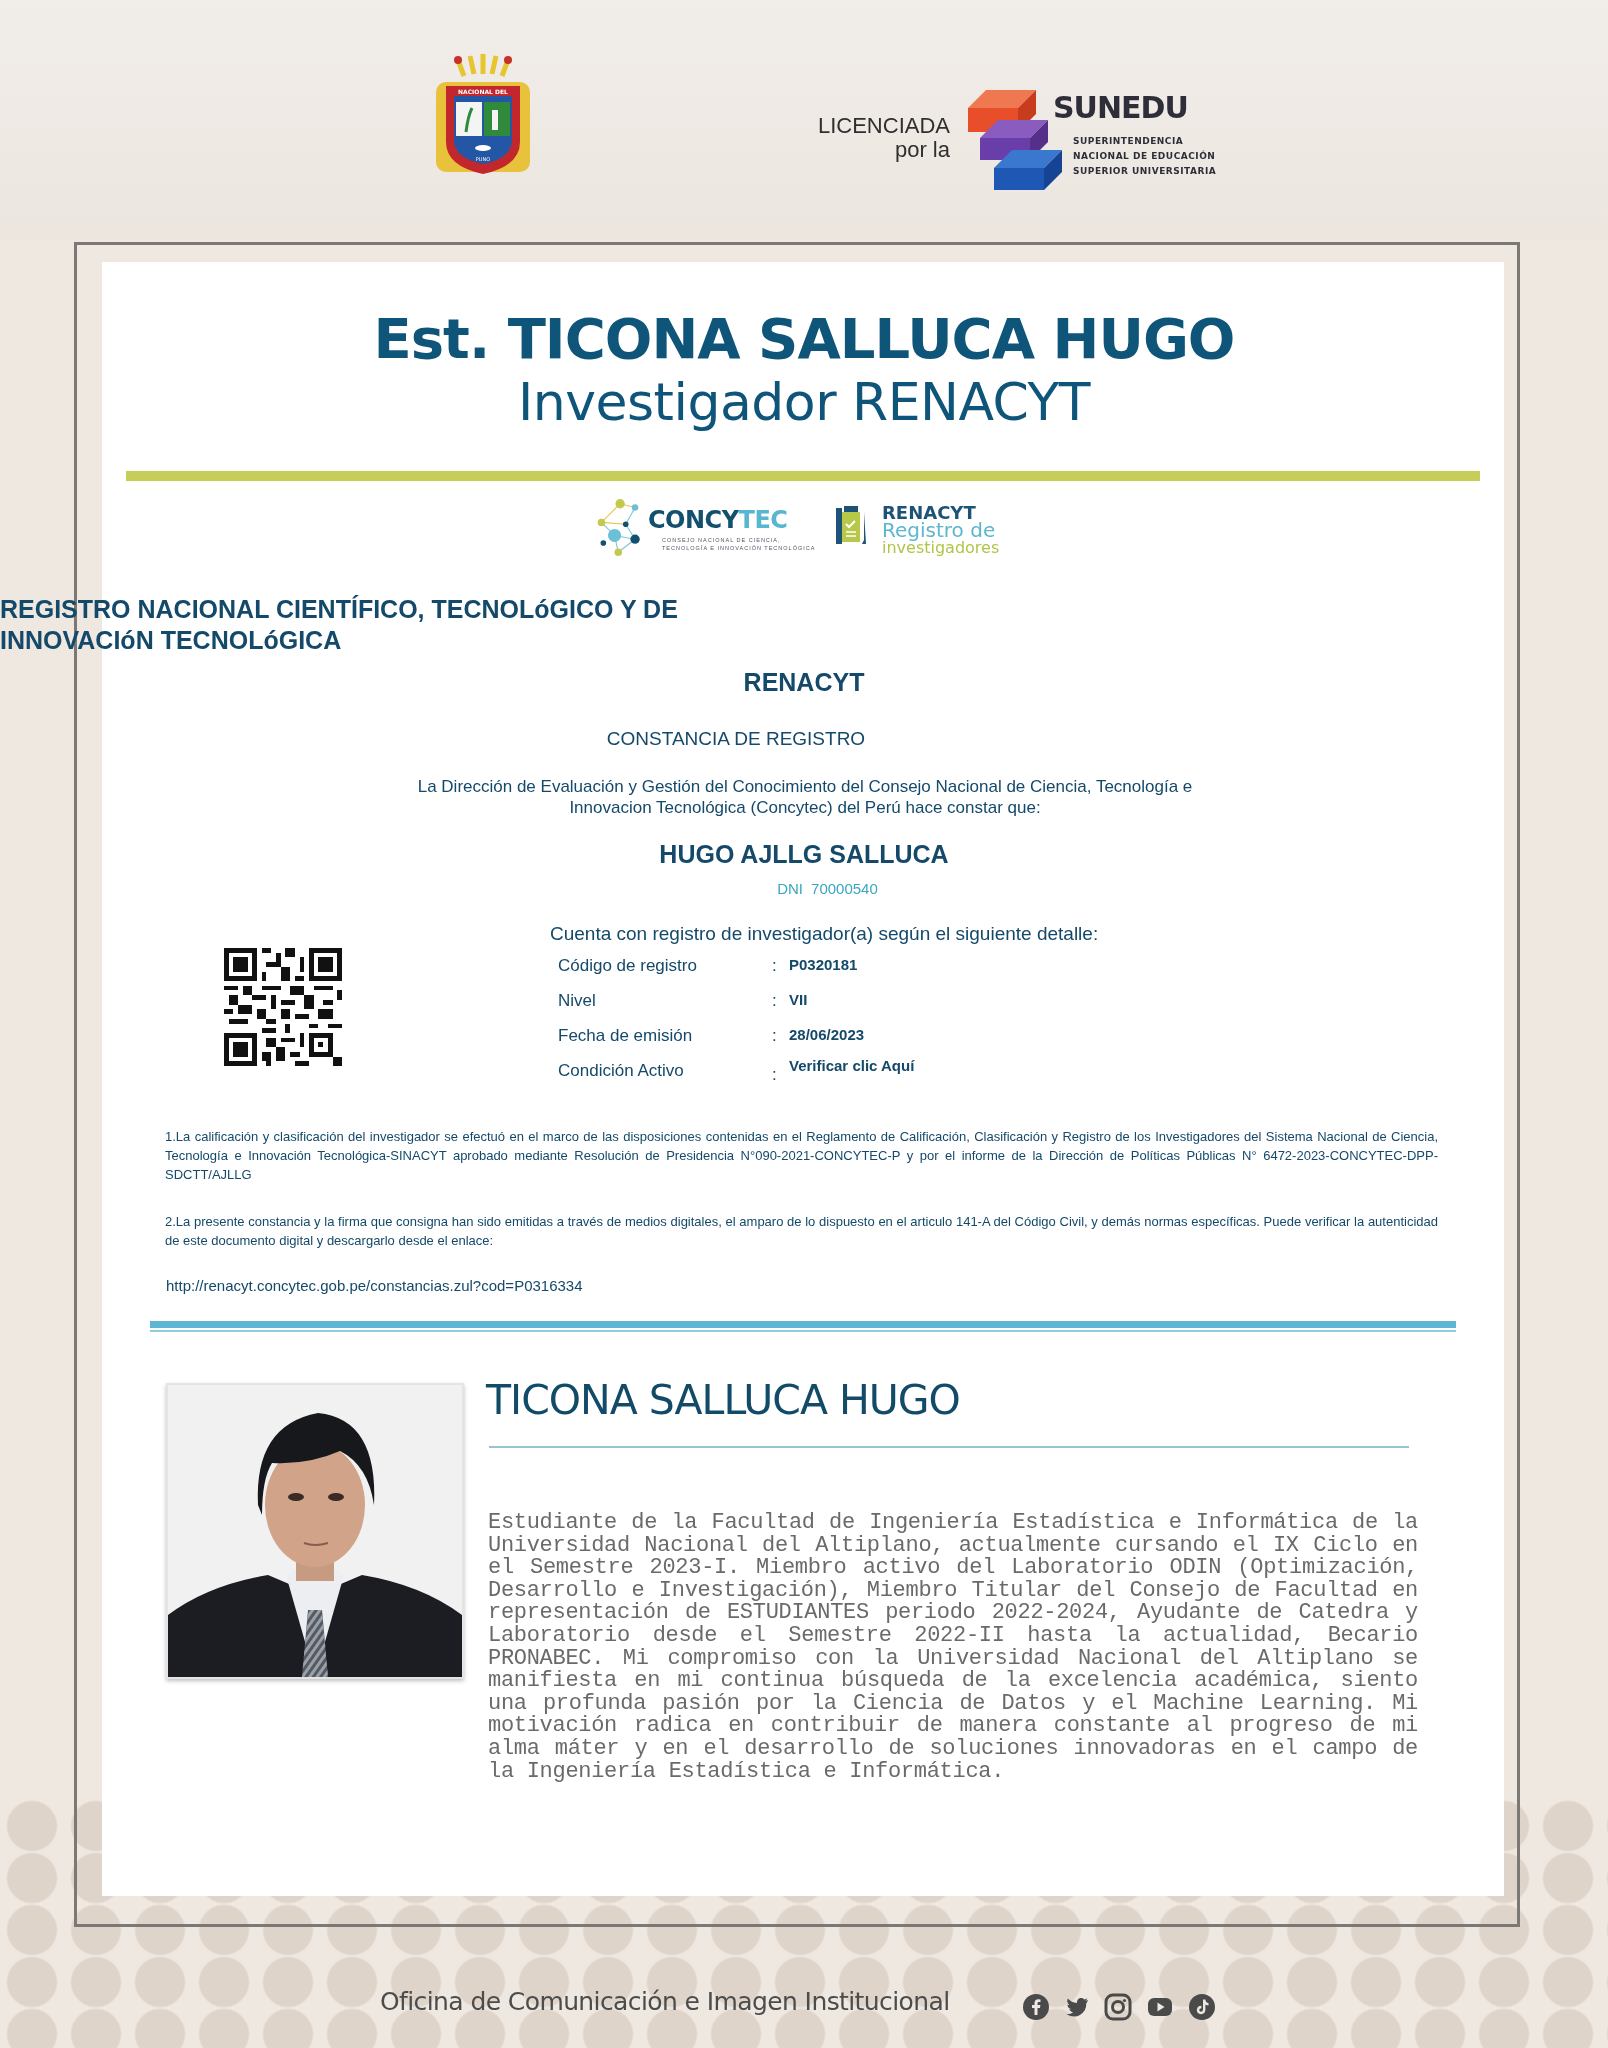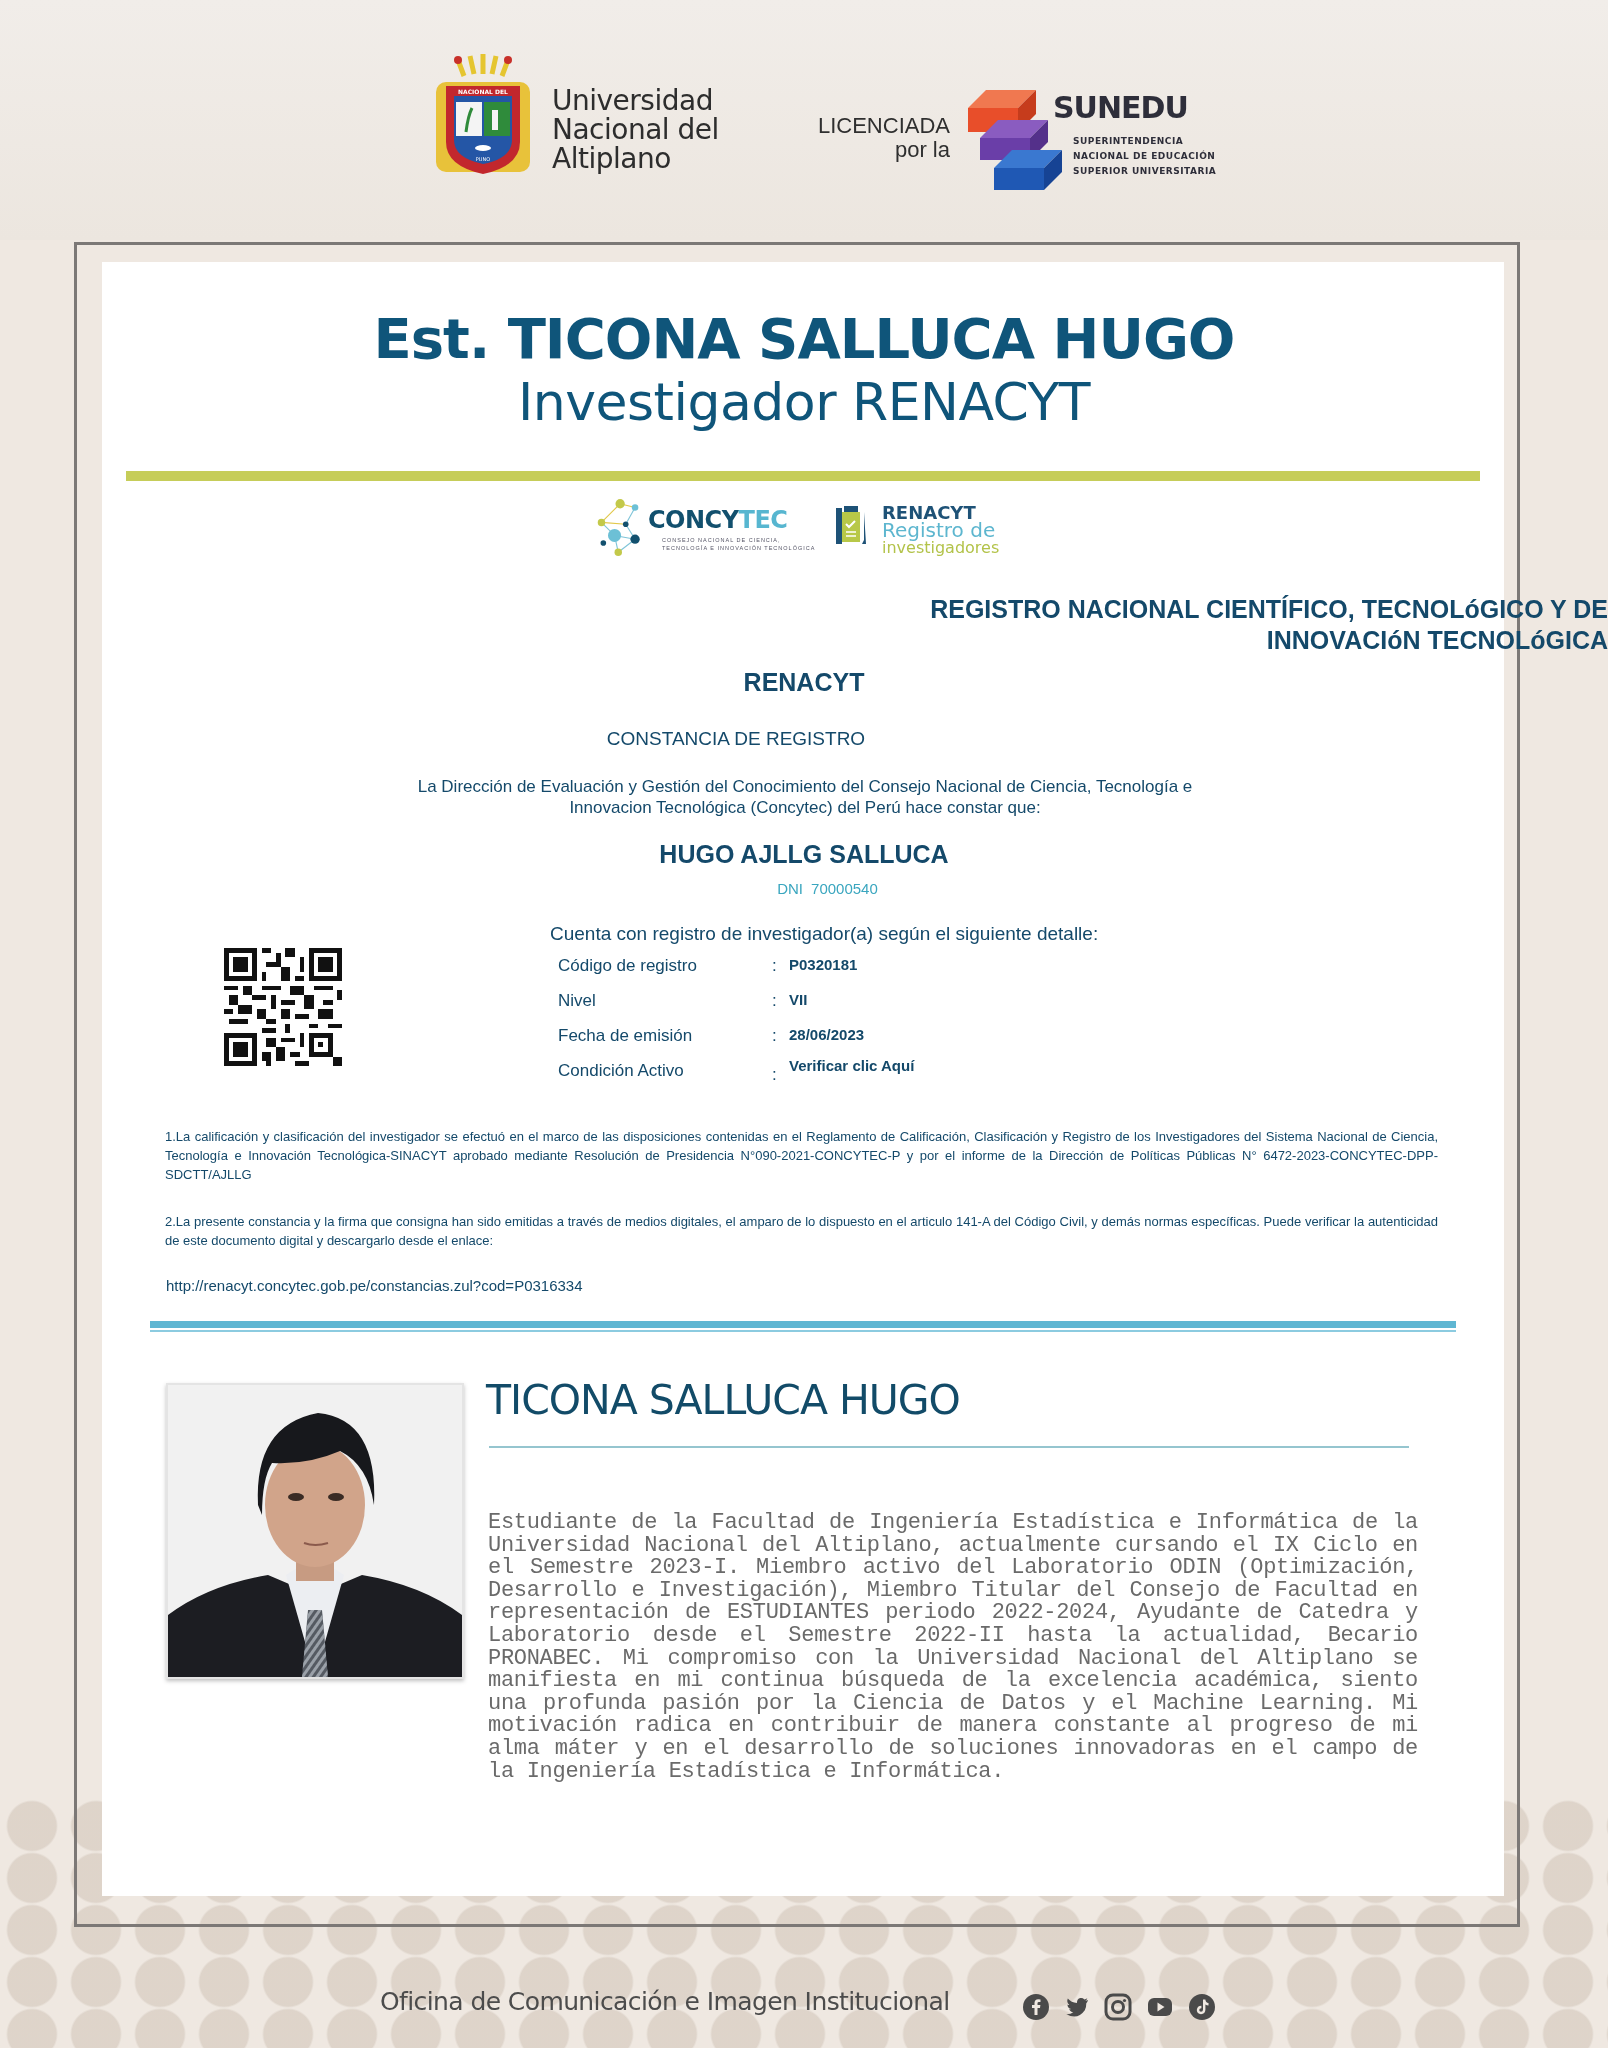--- a/index.html
+++ b/index.html
@@ -66,21 +66,21 @@
   }
   .concytec-word .c1 { color: #12506e; }
   .concytec-word .c2 { color: #57b6d0; }
   .concytec-tag { position: absolute; left: 662px; top: 536px; font-size: 5.5px; line-height: 8px; color: #556; letter-spacing: 1px; }
   .renacyt-icon { position: absolute; left: 834px; top: 504px; width: 36px; height: 44px; }
   .renacyt-word { position: absolute; left: 882px; top: 502px; font-family: "DejaVu Sans", sans-serif; font-weight: bold; font-size: 18px; color: #1e5277; }
   .renacyt-reg { position: absolute; left: 882px; top: 522px; font-family: "DejaVu Sans", sans-serif; font-size: 20px; line-height: 17px; color: #5db6cf; }
   .renacyt-inv { position: absolute; left: 882px; top: 538px; font-family: "DejaVu Sans", sans-serif; font-size: 16px; color: #b3c34a; }
 
   .reg-head {
-    position: absolute; left: 0; top: 594px; width: 1608px; text-align: right;
+    position: absolute; left: 0; top: 594px; width: 1608px; text-align: left;
     font-family: "Liberation Sans", sans-serif; font-weight: bold; font-size: 25px; line-height: 31px; color: #14496a;
   }
   .renacyt-head {
     position: absolute; left: 0; top: 668px; width: 1608px; text-align: center;
     font-weight: bold; font-size: 25px; color: #14496a;
   }
   .constancia {
     position: absolute; left: 0; top: 728px; width: 1472px; text-align: center;
     font-size: 19px; color: #14496a;
   }
@@ -145,25 +145,20 @@
     <path d="M18 32 H92 V88 Q92 112 55 120 Q18 112 18 88 Z" fill="#c2272d"></path>
     <path d="M26 42 H84 V86 Q84 104 55 110 Q26 104 26 86 Z" fill="#2456a6"></path>
     <rect x="28" y="48" width="26" height="34" fill="#f4f4f4"></rect>
     <rect x="56" y="48" width="26" height="34" fill="#2f8b3b"></rect>
     <rect x="64" y="56" width="6" height="20" fill="#f4f4f4"></rect>
     <path d="M38 78 Q40 62 44 54" stroke="#2f8b3b" stroke-width="3" fill="none"></path>
     <ellipse cx="55" cy="94" rx="8" ry="3" fill="#fff"></ellipse>
     <text x="55" y="40" font-size="6" fill="#fff" text-anchor="middle" font-family="DejaVu Sans, sans-serif" font-weight="bold">NACIONAL DEL</text>
     <text x="55" y="107" font-size="5" fill="#fff" text-anchor="middle" font-family="DejaVu Sans, sans-serif">PUNO</text>
   </svg>
-  <div class="uni-name">
-    <div>Universidad</div>
-    <div>Nacional del</div>
-    <div>Altiplano</div>
-  </div>
   <div class="lic-label" style="left:800px;">
     <div>LICENCIADA</div>
     <div>por la</div>
   </div>
   <svg class="sunedu-logo" viewBox="0 0 102 102" style="left:966px; top:38px;">
     <polygon points="2,20 20,2 70,2 52,20" fill="#f07850"></polygon>
     <polygon points="2,20 52,20 52,44 2,44" fill="#e84e2a"></polygon>
     <polygon points="52,20 70,2 70,26 52,44" fill="#c63c1c"></polygon>
     <polygon points="14,50 32,32 82,32 64,50" fill="#8a5cc0"></polygon>
     <polygon points="14,50 64,50 64,72 14,72" fill="#6a3ea8"></polygon>

